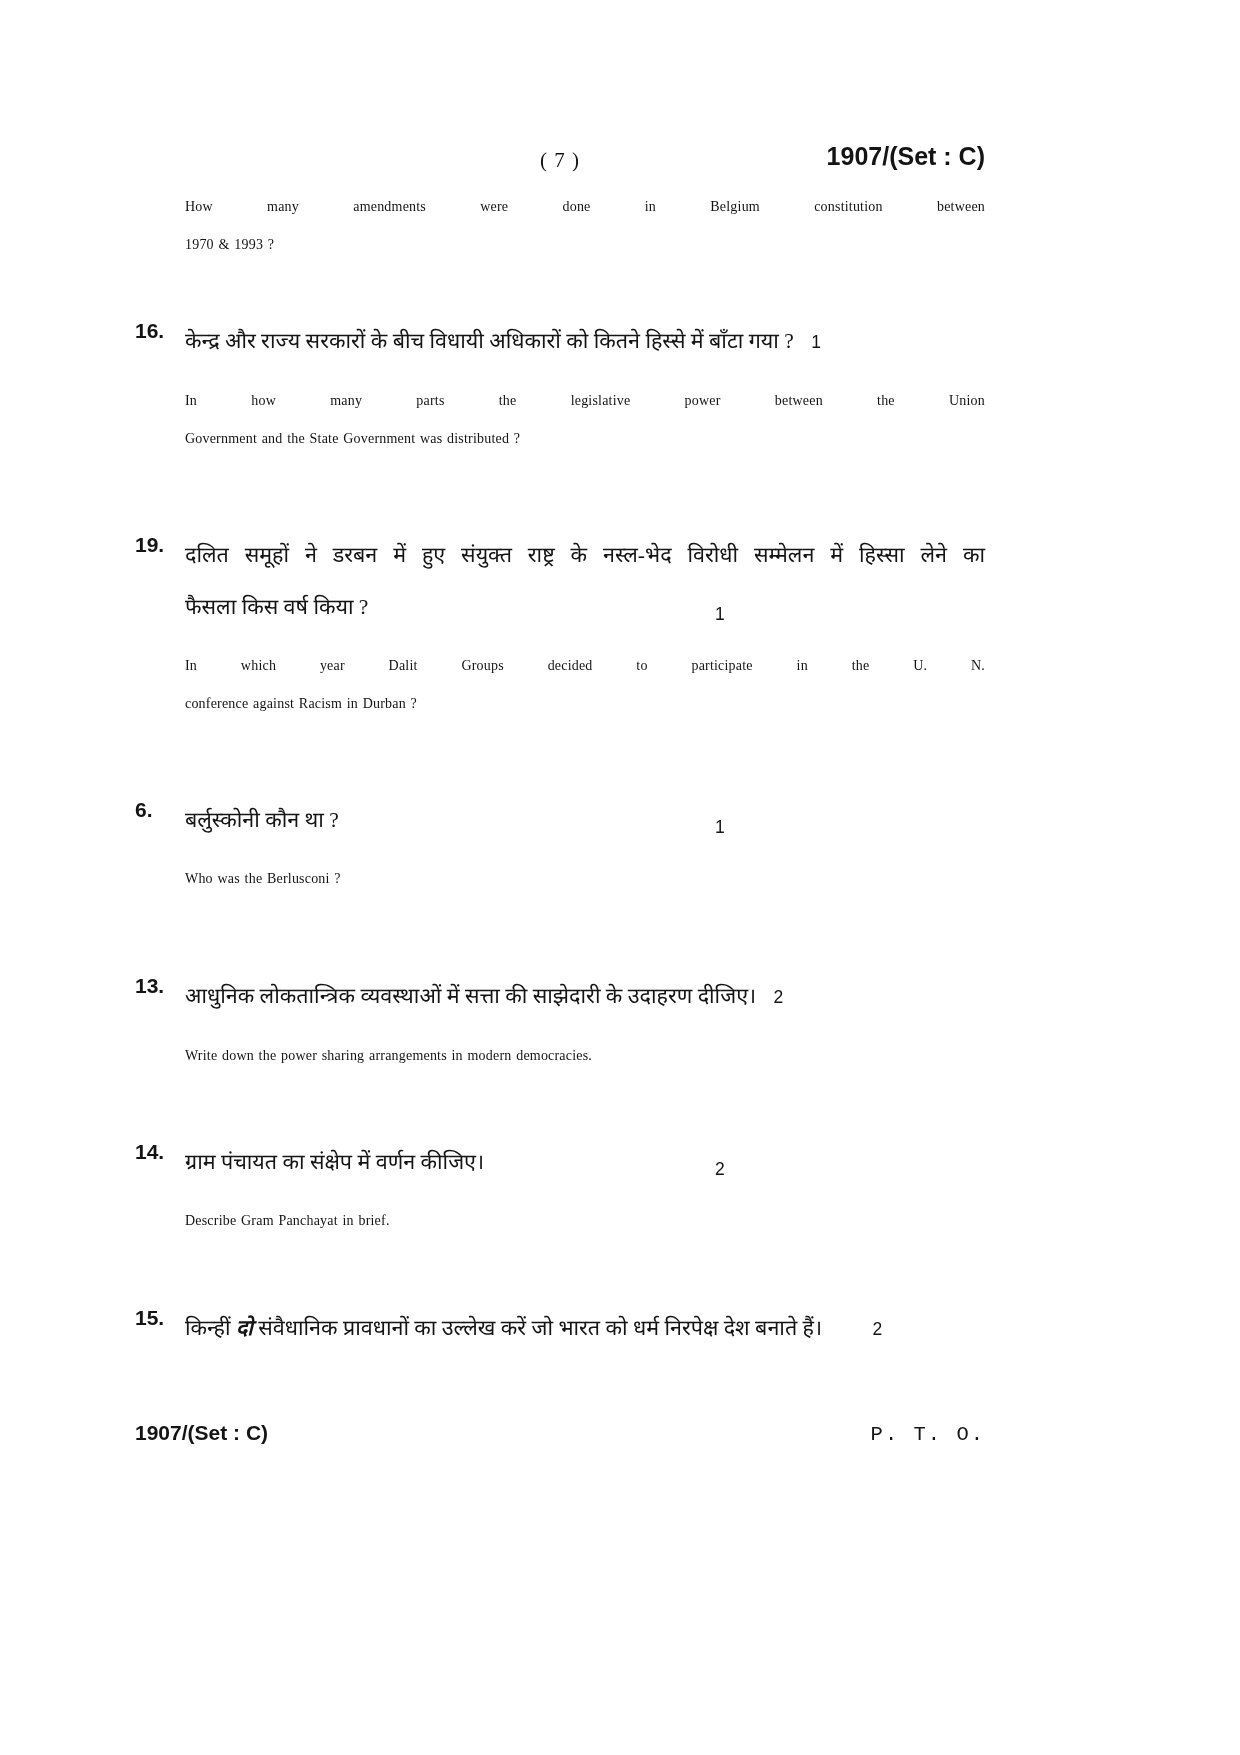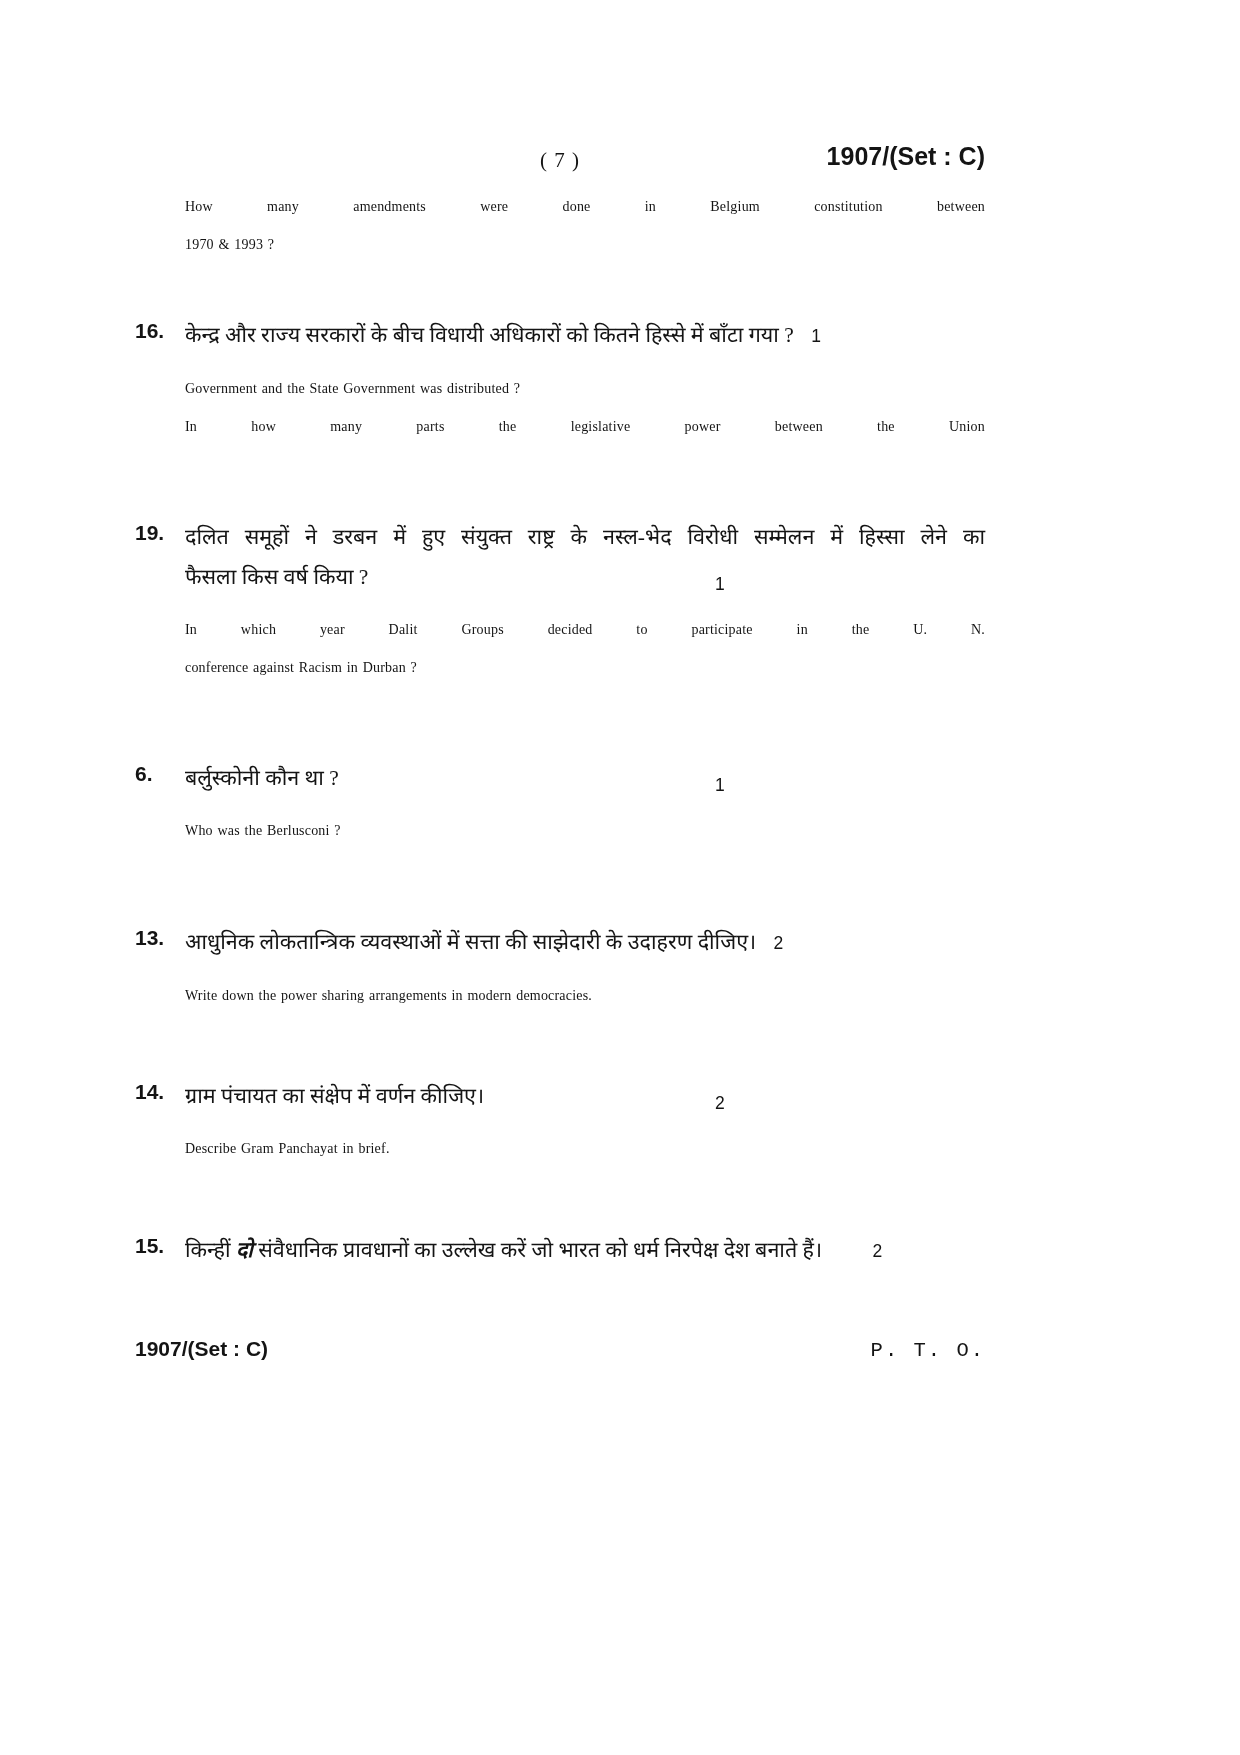--- a/index.html
+++ b/index.html
@@ -50,21 +50,21 @@
     position: absolute;
     left: 0;
     top: 4px;
     font-family: "Liberation Sans", "DejaVu Sans", sans-serif;
     font-weight: 700;
     font-size: 21px;
   }
   .hindi-line {
     position: relative;
     font-size: 21.5px;
-    line-height: 40px;
+    line-height: 52px;
   }
   .marks {
     font-family: "Liberation Sans", "DejaVu Sans", sans-serif;
     font-size: 17.5px;
     color: #141414;
   }
   .marks-inline { margin-left: 12px; }
   .marks-inline-wide { margin-left: 45px; }
   .marks-tab { position: absolute; left: 530px; top: 7px; }
   .english { margin-top: 14px; }
@@ -98,22 +98,22 @@
     <div class="eline">1970 &amp; 1993 ?</div>
   </div>
 
   <div class="question" style="margin-top:52px">
     <span class="q-num">16.</span>
     <div class="hindi-line">
       <span>केन्द्र और राज्य सरकारों के बीच विधायी अधिकारों को कितने हिस्से में बाँटा गया ?</span>
       <span class="marks marks-inline">1</span>
     </div>
     <div class="english">
+      <div class="eline jline">In how many parts the legislative power between the Union</div>
       <div class="eline">Government and the State Government was distributed ?</div>
-      <div class="eline jline">In how many parts the legislative power between the Union</div>
     </div>
   </div>
 
   <div class="question mt-lg">
     <span class="q-num">19.</span>
     <div class="hindi-line jline">दलित समूहों ने डरबन में हुए संयुक्त राष्ट्र के नस्ल-भेद विरोधी सम्मेलन में हिस्सा लेने का</div>
     <div class="hindi-line">
       <span>फैसला किस वर्ष किया ?</span>
       <span class="marks marks-tab">1</span>
     </div>

